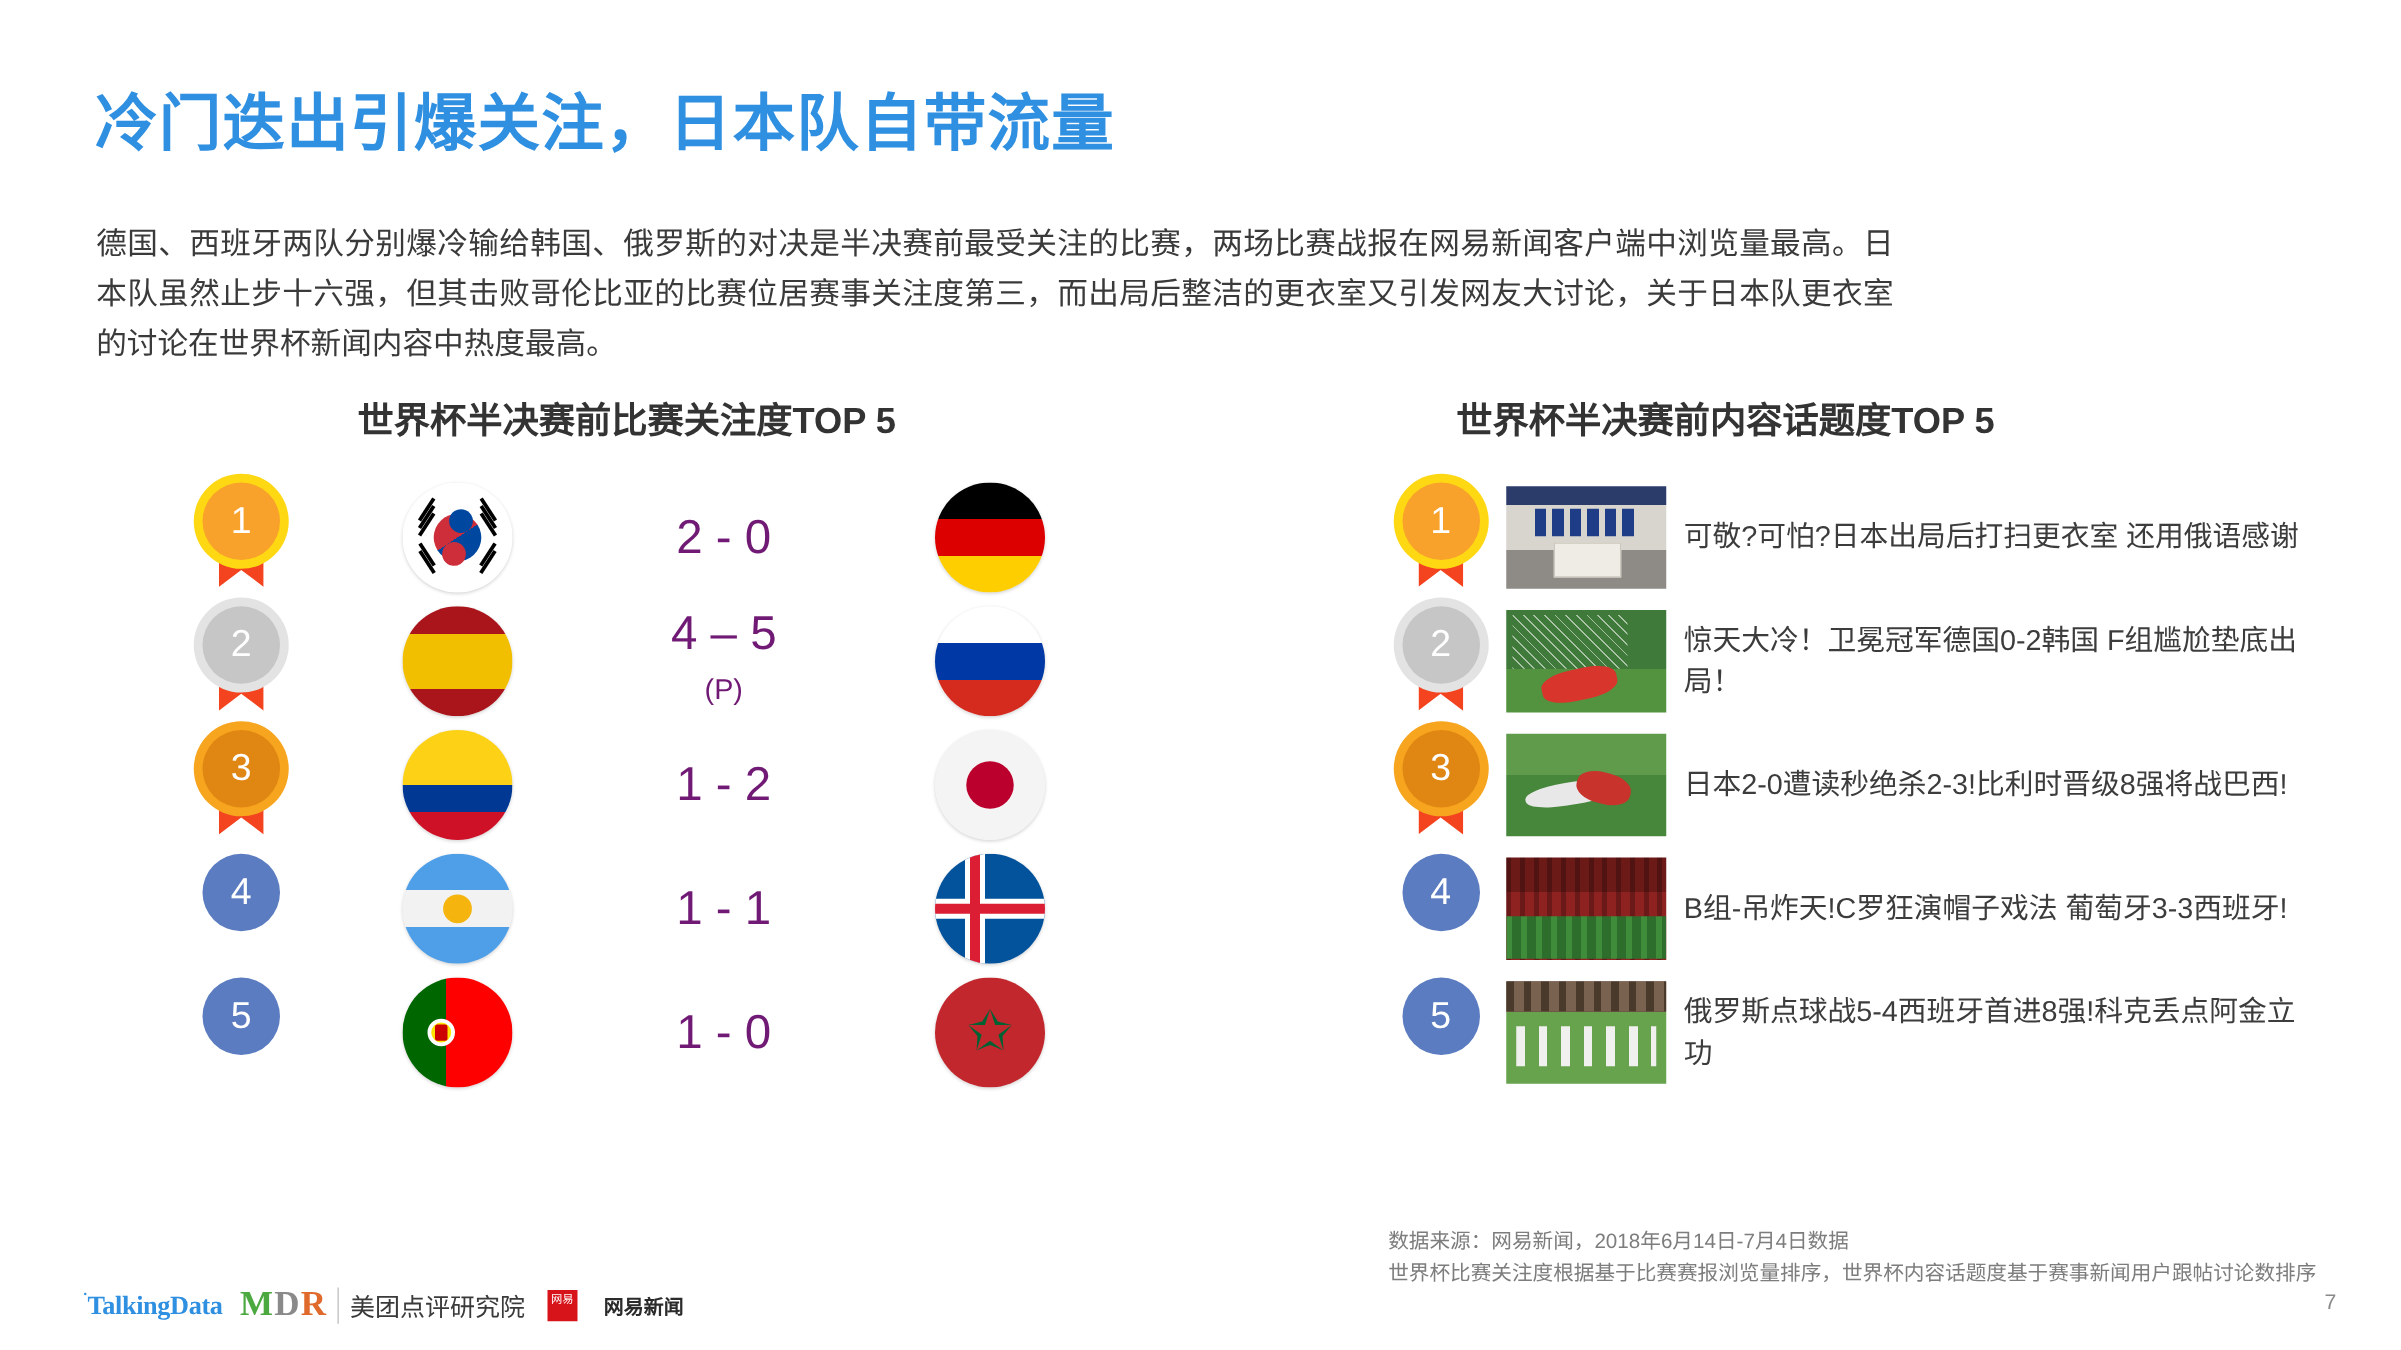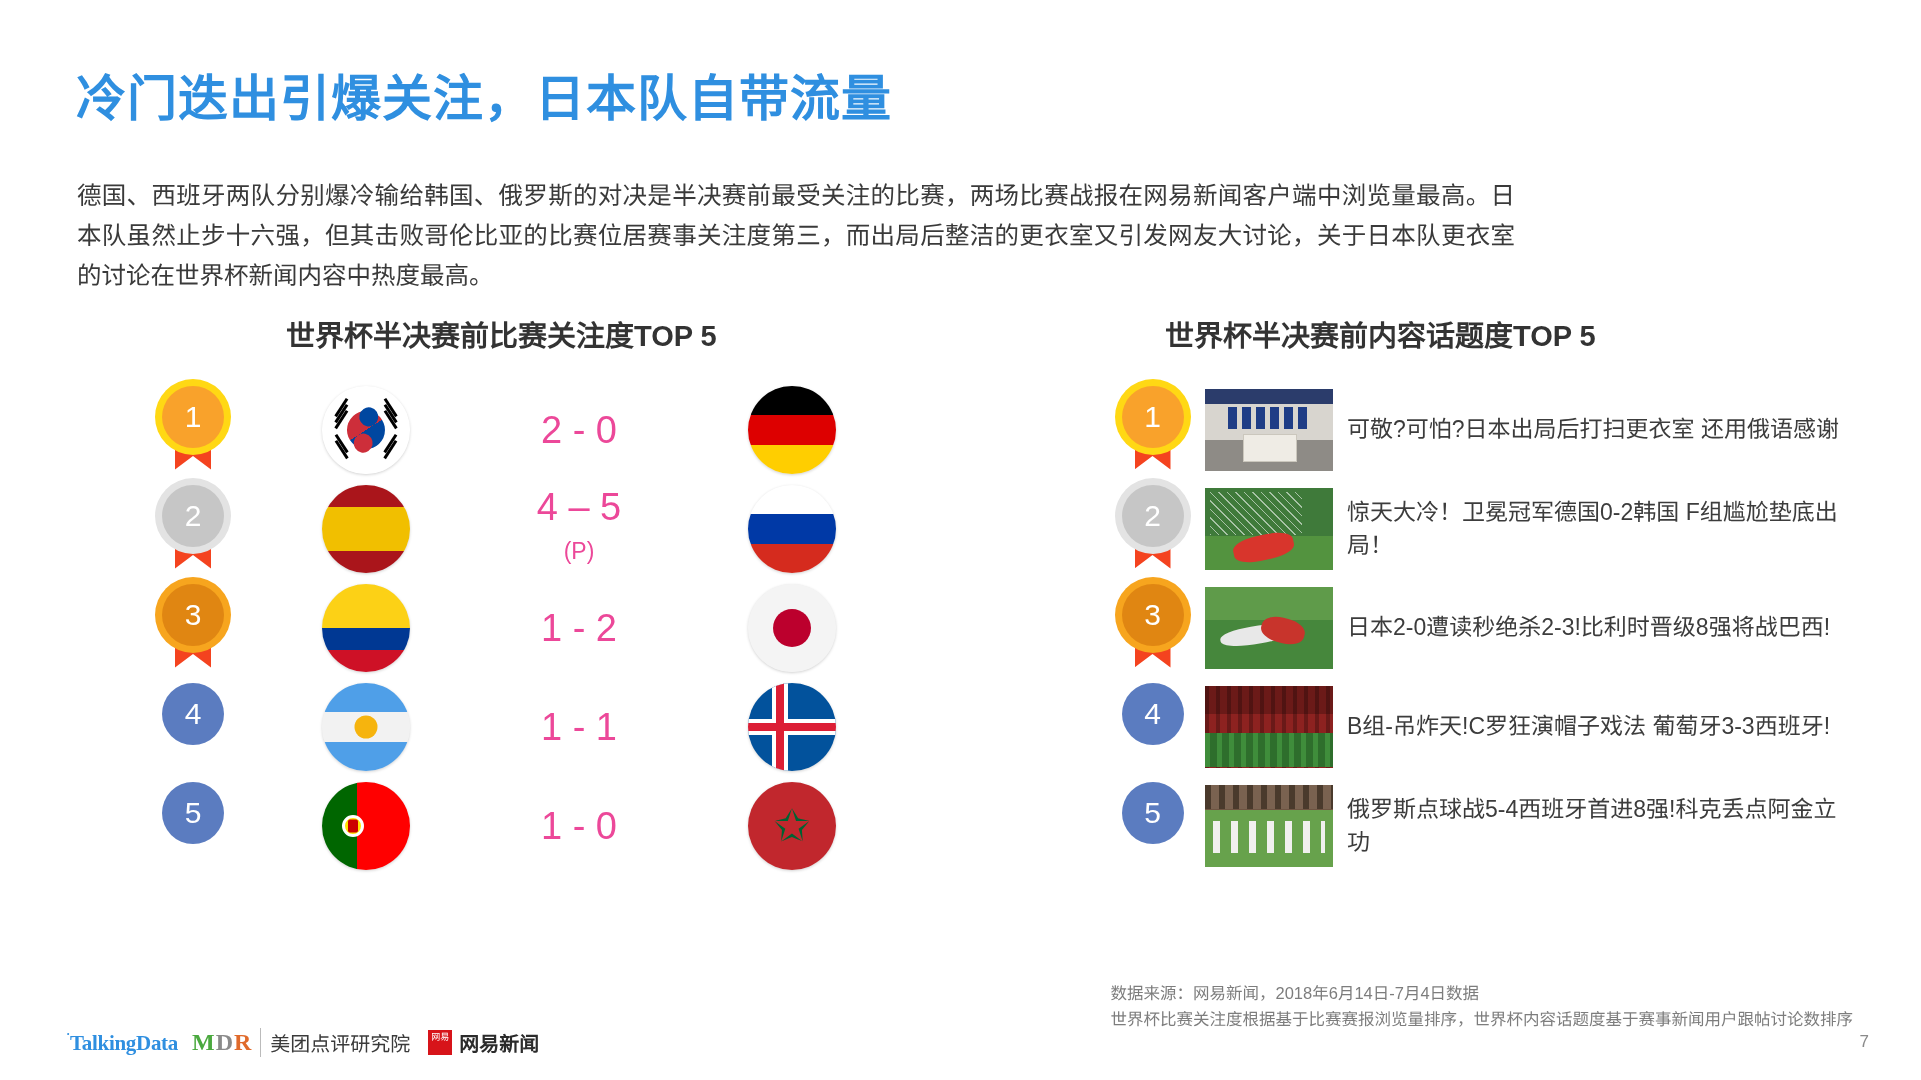--- a/index.html
+++ b/index.html
@@ -60,21 +60,21 @@
   .flag {
     width: 88px; height: 88px; border-radius: 50%;
     overflow: hidden; position: relative; flex: 0 0 88px;
     background: #f2f2f2;
     box-shadow: 0 1px 3px rgba(0,0,0,.18);
   }
   .flag-left-cell  { width: 196px; display: flex; justify-content: center; }
   .flag-right-cell { width: 196px; display: flex; justify-content: center; }
   .score-cell {
     width: 230px; text-align: center;
-    font-size: 38px; color: #ec4899; line-height: 42px;
+    font-size: 38px; color: #701a75; line-height: 42px;
   }
   .score-cell .pen { display:block; font-size: 23px; margin-top: 2px; }
 
   
   .fl { position: absolute; inset: 0; }
   
   .f-kr { background:#ffffff; }
   .f-kr .taeguk {
     position:absolute; left:50%; top:50%; transform:translate(-50%,-50%) rotate(-33deg);
     width:38px; height:38px; border-radius:50%;
@@ -160,29 +160,29 @@
 
   
   .footnotes { position: absolute; right: 68px; top: 980px; text-align: left; }
   .footnotes div { font-size: 16.5px; line-height: 26px; color: #7d7d7d; }
   .page-num { position: absolute; right: 52px; top: 1032px; font-size: 17px; color: #8a8a8a; }
 
   
   .footer-logos { position: absolute; left: 66px; top: 1028px; display: flex; align-items: center; font-family: Liberation Serif, serif; }
   .logo-td { font-size: 21px; font-weight: bold; color: #2f8fe0; letter-spacing:-.3px; }
   .logo-td .dotmark { color:#2f8fe0; font-size: 13px; vertical-align: super; }
-  .logo-mdr { margin-left: 14px; font-size: 24px; font-weight: bold; letter-spacing: 1px; }
+  .logo-mdr { margin-left: 14px; font-size: 28px; font-weight: bold; letter-spacing: 1px; }
   .logo-mdr .m { color:#4ba93f; } .logo-mdr .d { color:#8a8a8a; } .logo-mdr .r { color:#e06a2b; }
   .logo-mdr-cn { margin-left: 8px; font-size: 20px; color:#3a3a3a; border-left:1px solid #bbb; padding-left:9px;}
   .logo-netease { margin-left: 18px; display:flex; align-items:center; }
   .logo-netease .mark {
     width: 24px; height: 25px; background:#d7141a; color:#fff;
     font-size: 9px; line-height: 11px; text-align:center; padding-top:2px;
   }
-  .logo-netease .txt { margin-left: 7px; font-size: 20px; font-weight: bold; color:#2b2b2b; }
+  .logo-netease .txt { margin-left: 21px; font-size: 16px; font-weight: bold; color:#2b2b2b; }
 </style>
 </head>
 <body>
 
 <div class="slide">
 
   <div class="page-title">冷门迭出引爆关注，日本队自带流量</div>
   <div class="page-desc">德国、西班牙两队分别爆冷输给韩国、俄罗斯的对决是半决赛前最受关注的比赛，两场比赛战报在网易新闻客户端中浏览量最高。日本队虽然止步十六强，但其击败哥伦比亚的比赛位居赛事关注度第三，而出局后整洁的更衣室又引发网友大讨论，关于日本队更衣室的讨论在世界杯新闻内容中热度最高。</div>
 
   <div class="sec-heading" id="heading-left">世界杯半决赛前比赛关注度TOP 5</div>

